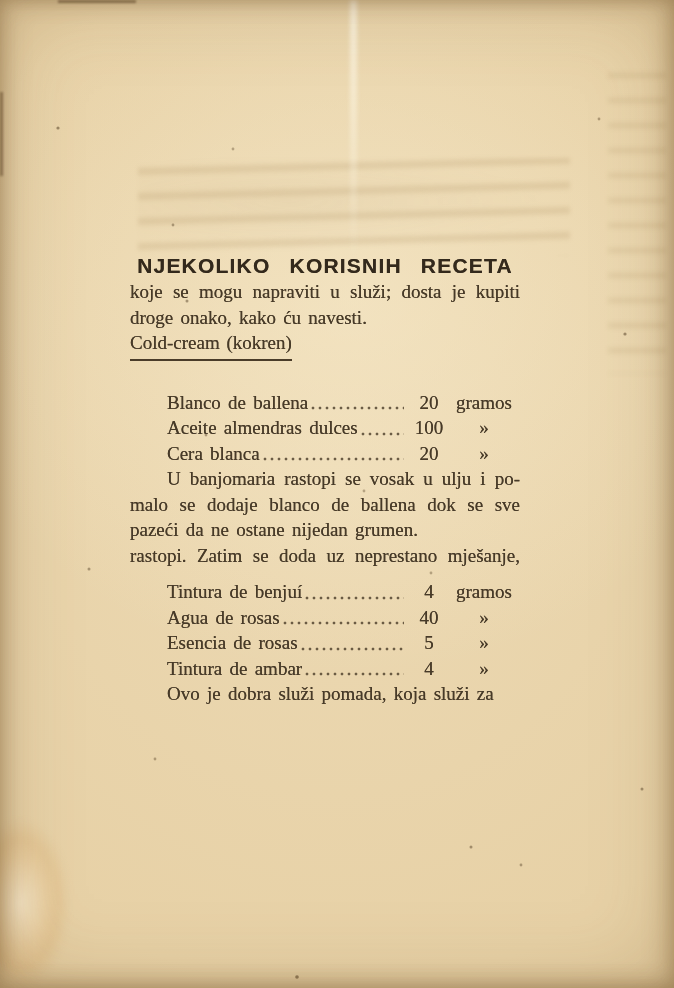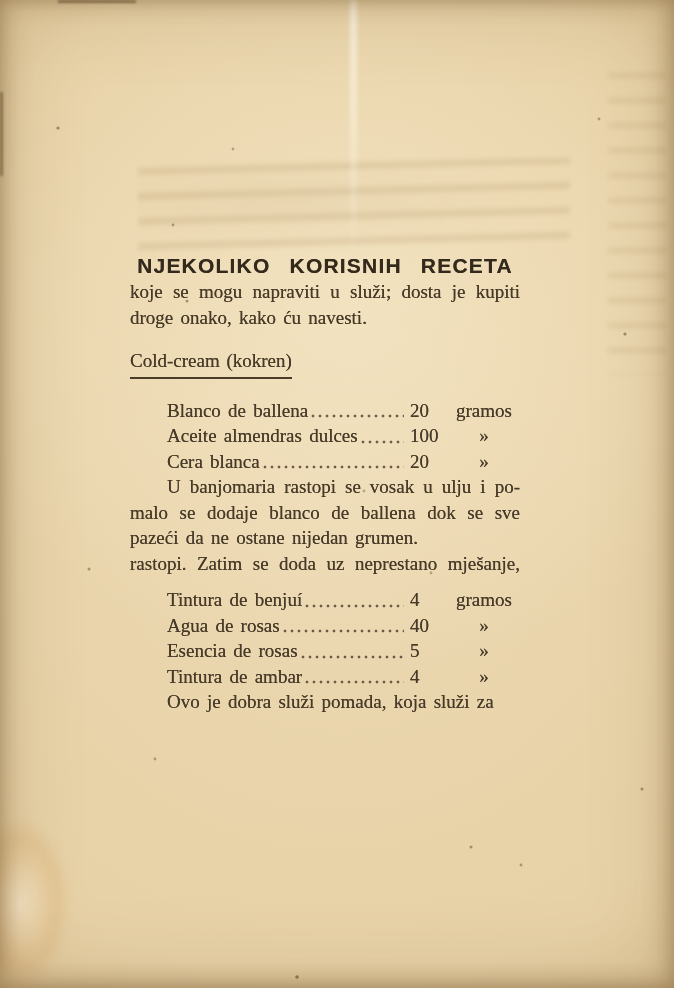--- a/index.html
+++ b/index.html
@@ -79,35 +79,35 @@
     font-size:21px; line-height:26px; font-weight:700; color:#33291c;
     text-align:center; letter-spacing:1.2px; word-spacing:12px; white-space:nowrap;
   }
   p.para { margin:0; }
   .intro   { margin-top:26px; }
   .method  { margin-top:19px; }
   .closing { margin-top:15px; }
   .line { display:block; text-align:justify; text-align-last:justify; word-spacing:1px; }
   .line.indent { text-indent:37px; }
   .line.last { text-align-last:left; word-spacing:2.5px; }
-  .section-head { margin-top:18px; }
+  .section-head { }
   .section-head .underlined {
     display:inline-block; padding-bottom:3px; border-bottom:2px solid #4a3c29;
     word-spacing:2px;
   }
-  .recipe { margin-top:19px; }
+  .recipe { margin-top:29px; }
   .recipe.second { margin-top:11px; }
   .row { display:flex; align-items:baseline; line-height:25.5px; padding-left:37px; word-spacing:2.5px; }
   .row .ing { white-space:nowrap; }
   .row .leader {
     flex:1 1 auto; align-self:flex-end; height:4px; margin:0 6px 5px 3px;
     background-image:radial-gradient(circle at 2px 2px, rgba(74,60,40,.8) 1.2px, rgba(74,60,40,0) 1.7px);
     background-size:7px 4px; background-repeat:repeat-x;
   }
-  .row .qty  { flex:0 0 38px; text-align:left; white-space:nowrap; }
+  .row .qty  { flex:0 0 38px; text-align:center; white-space:nowrap; }
   .row .unit { flex:0 0 72px; text-align:center; white-space:nowrap; }
 </style>
 </head>
 <body>
 
 <div class="page">
 
   <div class="bleed-main"></div>
   <div class="bleed-right"></div>
   <div class="crease"></div>

